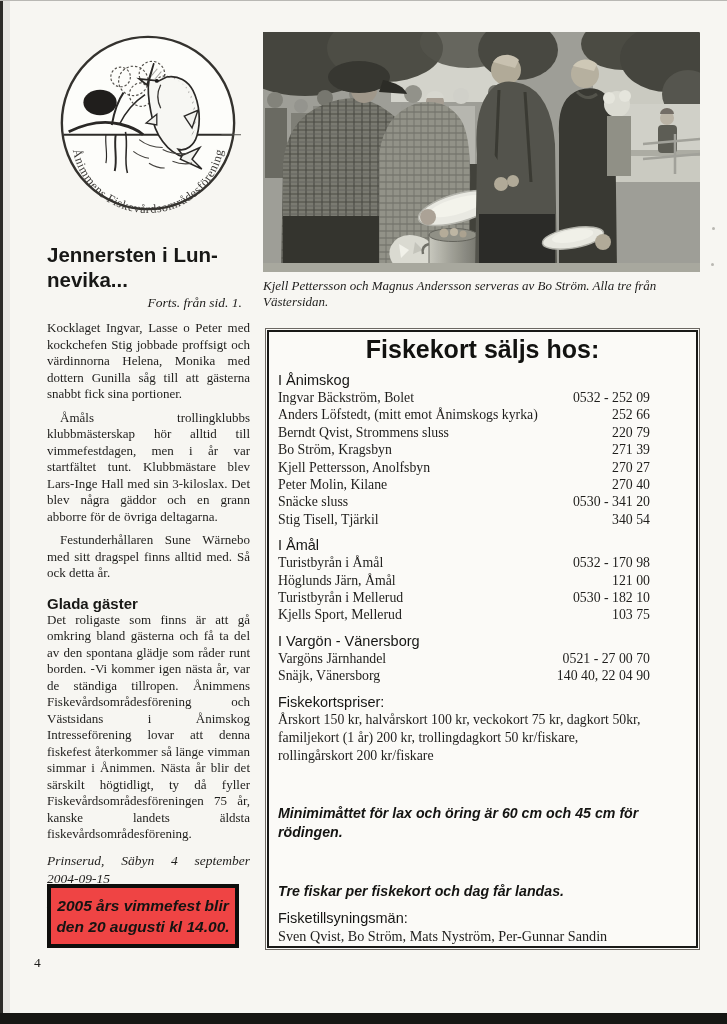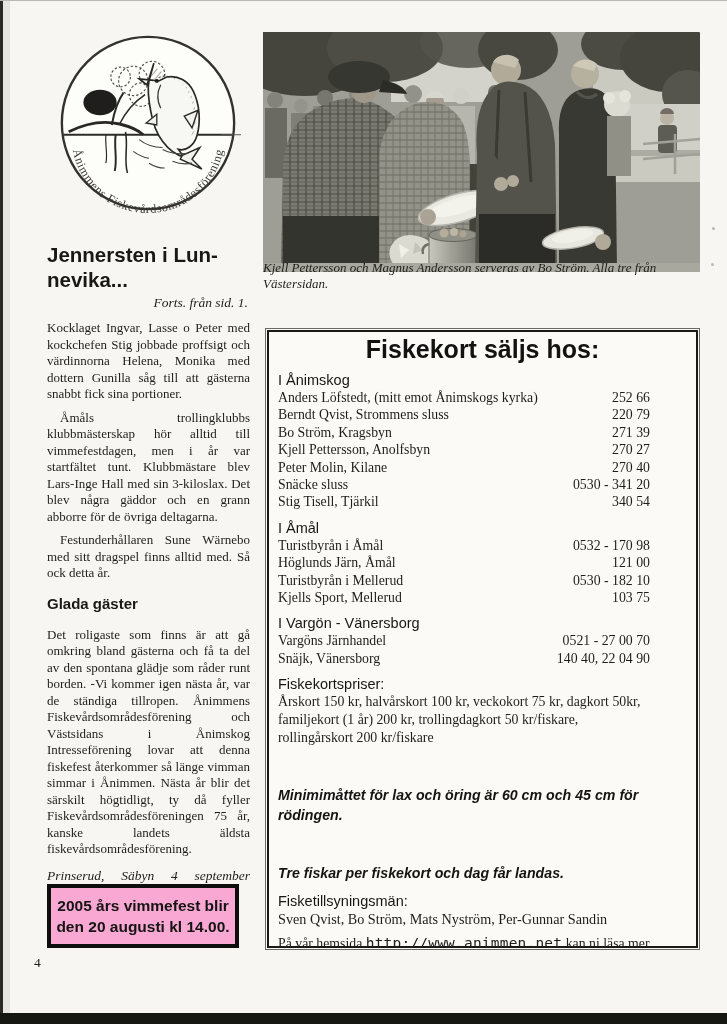--- a/index.html
+++ b/index.html
@@ -11,38 +11,38 @@
   .edge-bottom{position:absolute;left:0;bottom:0;width:727px;height:11px;background:#161613;}
   .edge-top{position:absolute;left:0;top:0;width:727px;height:1px;background:#b9b8b4;}
   .speck{position:absolute;width:3px;height:3px;border-radius:50%;background:#b9b8b2;}
 
   
   .logo{position:absolute;left:55px;top:30px;width:186px;height:186px;}
 
   
   .left-col{position:absolute;left:47px;top:243px;width:203px;}
   .title{font-family:"Liberation Sans",sans-serif;font-weight:bold;font-size:20.5px;line-height:24.5px;color:#181816;}
-  .forts{font-style:italic;font-size:13.5px;text-align:right;margin:3px 2px 9px 0;}
+  .forts{font-style:italic;font-size:13.5px;text-align:right;margin:3px 8px 9px 0;}
   .bodyp{font-size:13px;line-height:16.5px;text-align:justify;margin:0 0 7px 0;overflow-wrap:break-word;}
   .bodyp.indent{text-indent:13px;}
-  .subhead{font-family:"Liberation Sans",sans-serif;font-weight:bold;font-size:15px;margin:13px 0 15px 0;color:#181816;}
+  .subhead{font-family:"Liberation Sans",sans-serif;font-weight:bold;font-size:15px;margin:13px 0 0 0;color:#181816;}
   .dateline1{font-style:italic;font-size:13.5px;text-align:justify;text-align-last:justify;margin-top:10px;}
   .dateline2{font-style:italic;font-size:13.5px;margin-top:2px;}
   .byline{font-style:italic;font-size:13.5px;margin-top:9px;}
 
   
   .announce{position:absolute;left:47px;top:884px;width:192px;height:64px;box-sizing:border-box;
-            border:4px solid #0e0e0c;background:#f9a8d4;display:flex;flex-direction:column;justify-content:center;}
+            border:4px solid #0e0e0c;background:#ef4444;display:flex;flex-direction:column;justify-content:center;font-style:italic;}
   .announce div{font-family:"Liberation Sans",sans-serif;font-weight:bold;font-size:15.5px;line-height:21px;
                 text-align:center;color:#141412;}
   .pagenum{position:absolute;left:34px;top:955px;font-size:13.5px;}
 
   
   .photo{position:absolute;left:263px;top:32px;width:437px;height:240px;background:#9a9a92;}
-  .caption{position:absolute;left:263px;top:260px;width:437px;font-style:italic;font-size:13px;line-height:16px;}
+  .caption{position:absolute;left:263px;top:278px;width:437px;font-style:italic;font-size:13px;line-height:16px;}
 
   
   .fbox{position:absolute;left:265px;top:328px;width:435px;height:622px;box-sizing:border-box;border:1px solid #6b6762;background:#fbfaf7;}
   .fbox-inner{position:absolute;inset:1px;border:2.5px solid #191917;padding:2px 0 4px 9px;box-sizing:border-box;overflow:hidden;}
   .ftitle{font-family:"Liberation Sans",sans-serif;font-weight:bold;font-size:25px;line-height:27px;text-align:center;
           color:#121210;margin-top:2px;padding-right:9px;}
   .fsec{font-family:"Liberation Sans",sans-serif;font-size:14.5px;line-height:18px;color:#161614;margin-top:8px;}
   .frow{display:flex;justify-content:space-between;font-size:13.8px;line-height:17.4px;padding-right:46px;}
   .frow .rp{white-space:nowrap;}
   .priceline{font-size:13.8px;line-height:18px;padding-right:40px;}
@@ -285,20 +285,24 @@
   </div>
 
   <div class="pagenum">4</div>
 
   <div class="fbox">
     <div class="fbox-inner">
       <div class="ftitle">Fiskekort säljs hos:</div>
 
       <div class="fsec">I Ånimskog</div>
       <div class="frow">
+          <span class="rn">Ingvar Bäckström, Bolet</span>
+          <span class="rp">0532 - 252 09</span>
+        </div>
+      <div class="frow">
           <span class="rn">Anders Löfstedt, (mitt emot Ånimskogs kyrka)</span>
           <span class="rp">252 66</span>
         </div>
       <div class="frow">
           <span class="rn">Berndt Qvist, Strommens sluss</span>
           <span class="rp">220 79</span>
         </div>
       <div class="frow">
           <span class="rn">Bo Ström, Kragsbyn</span>
           <span class="rp">271 39</span>

